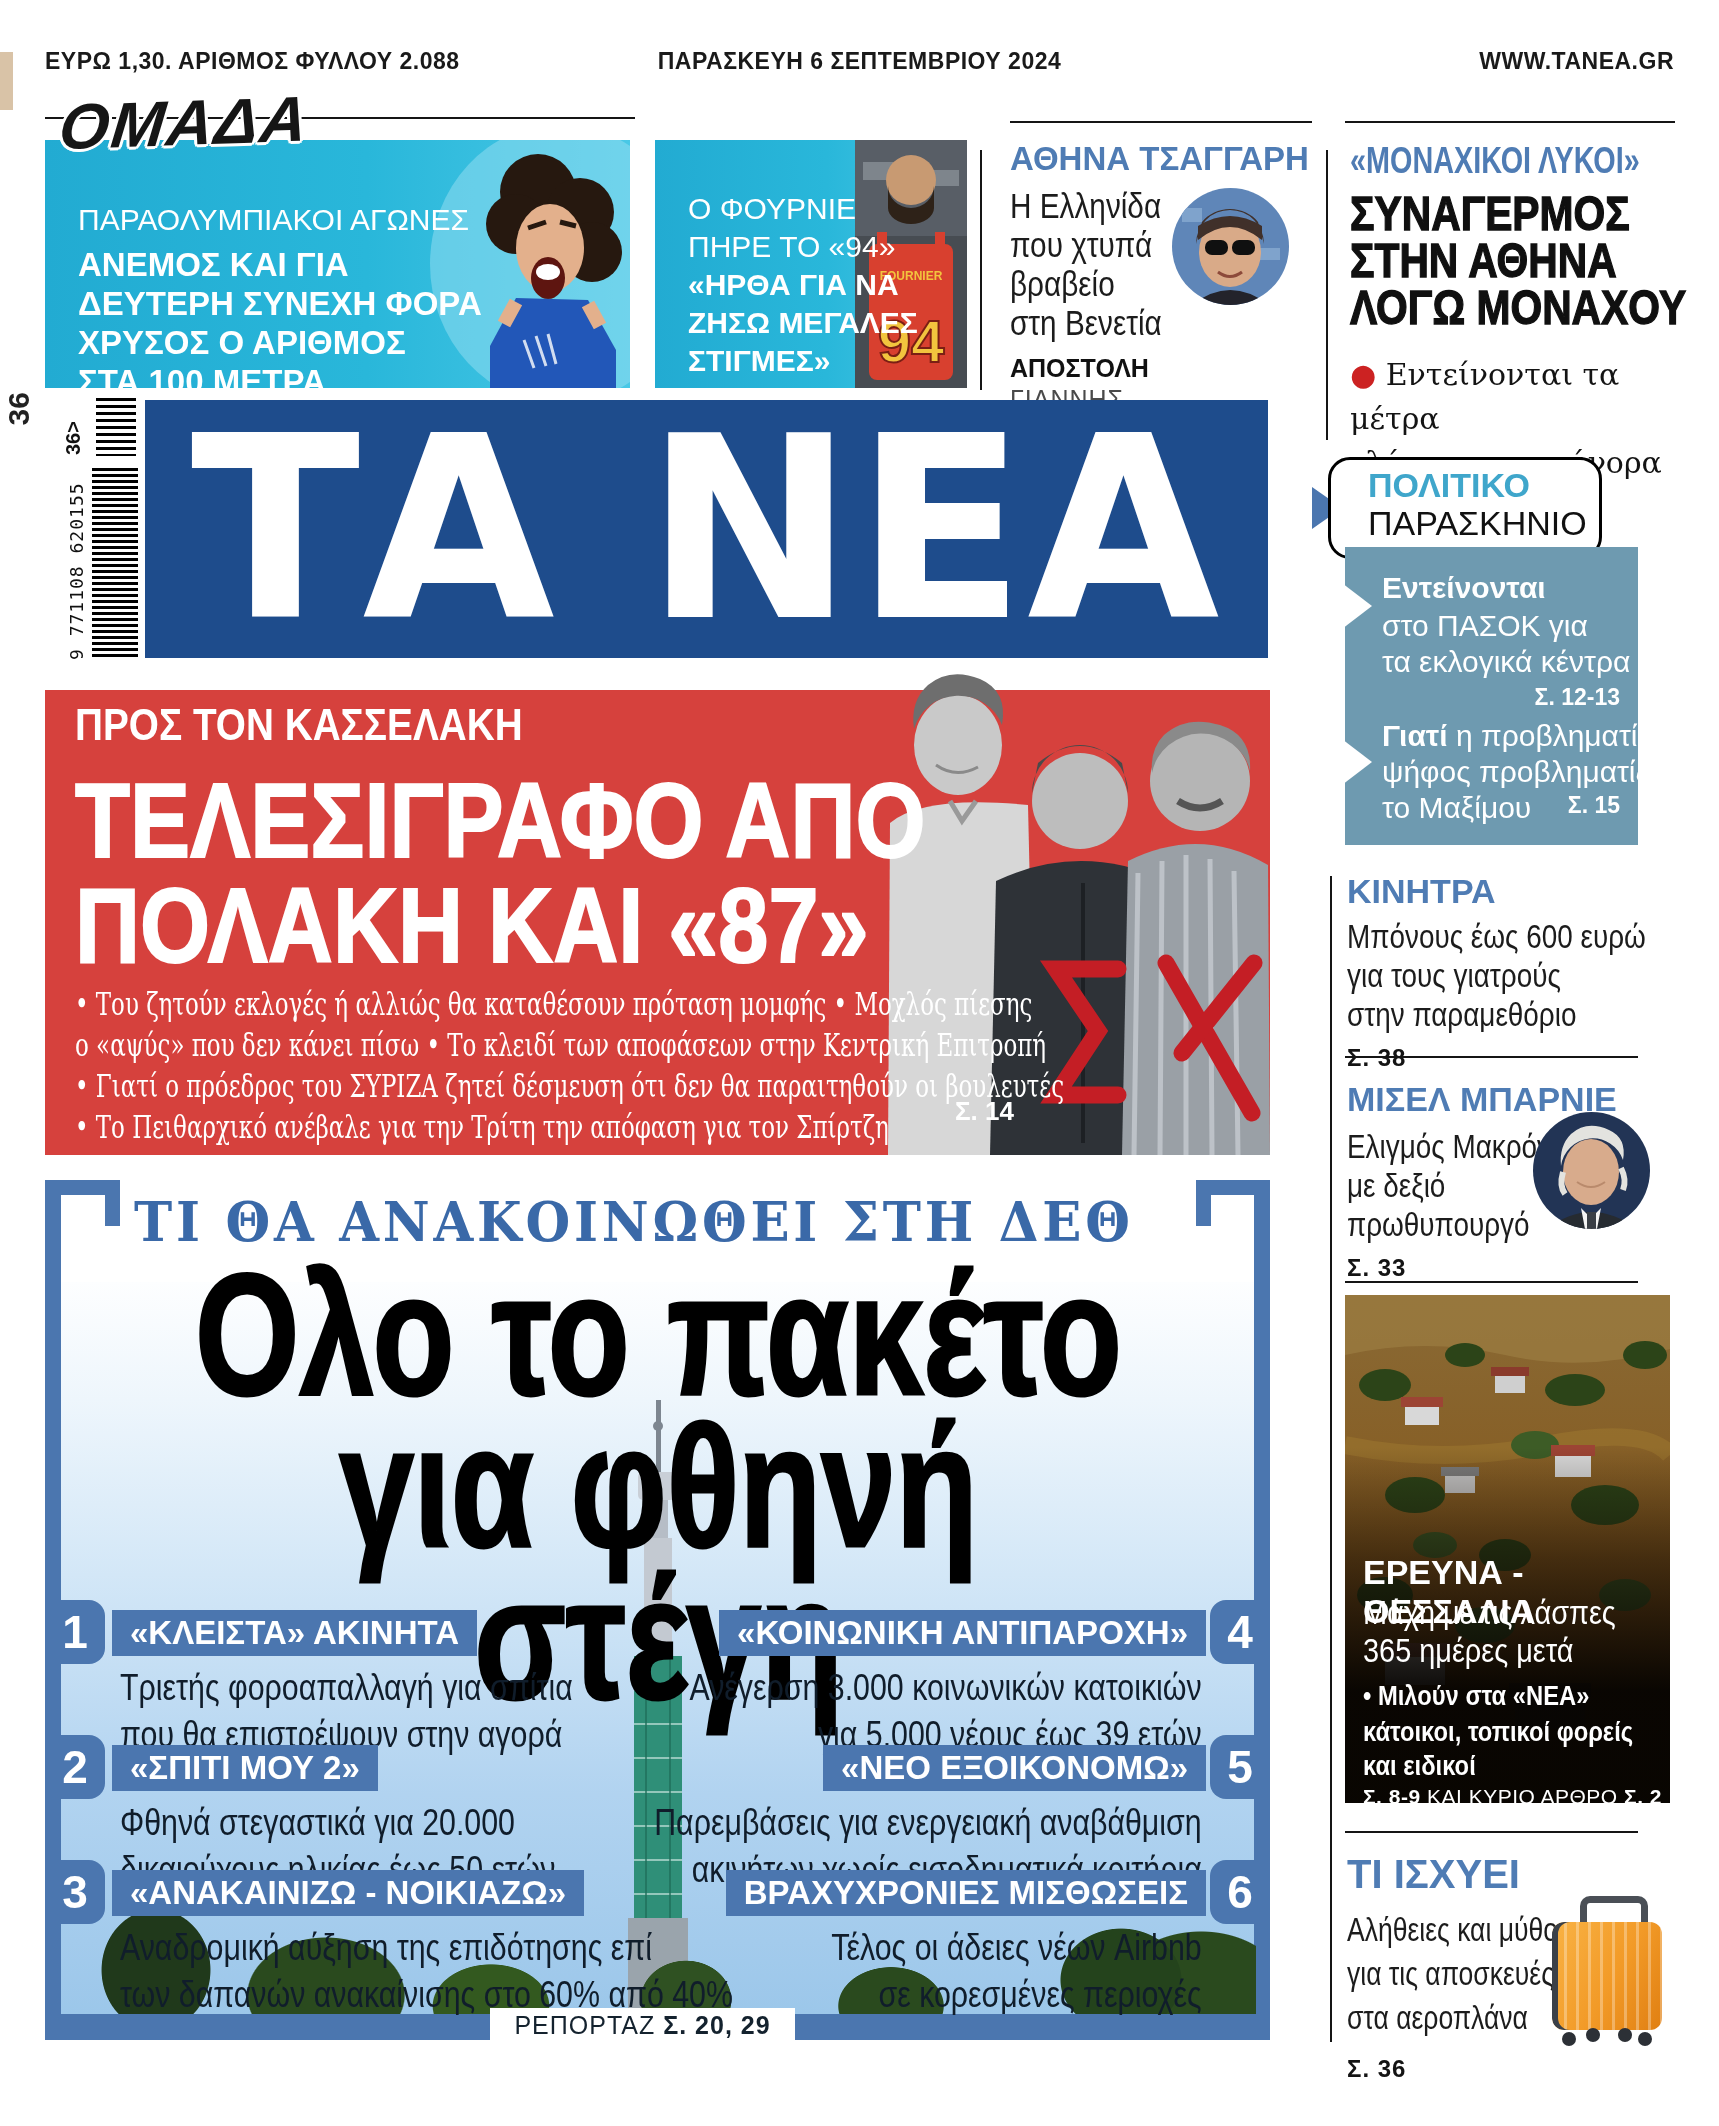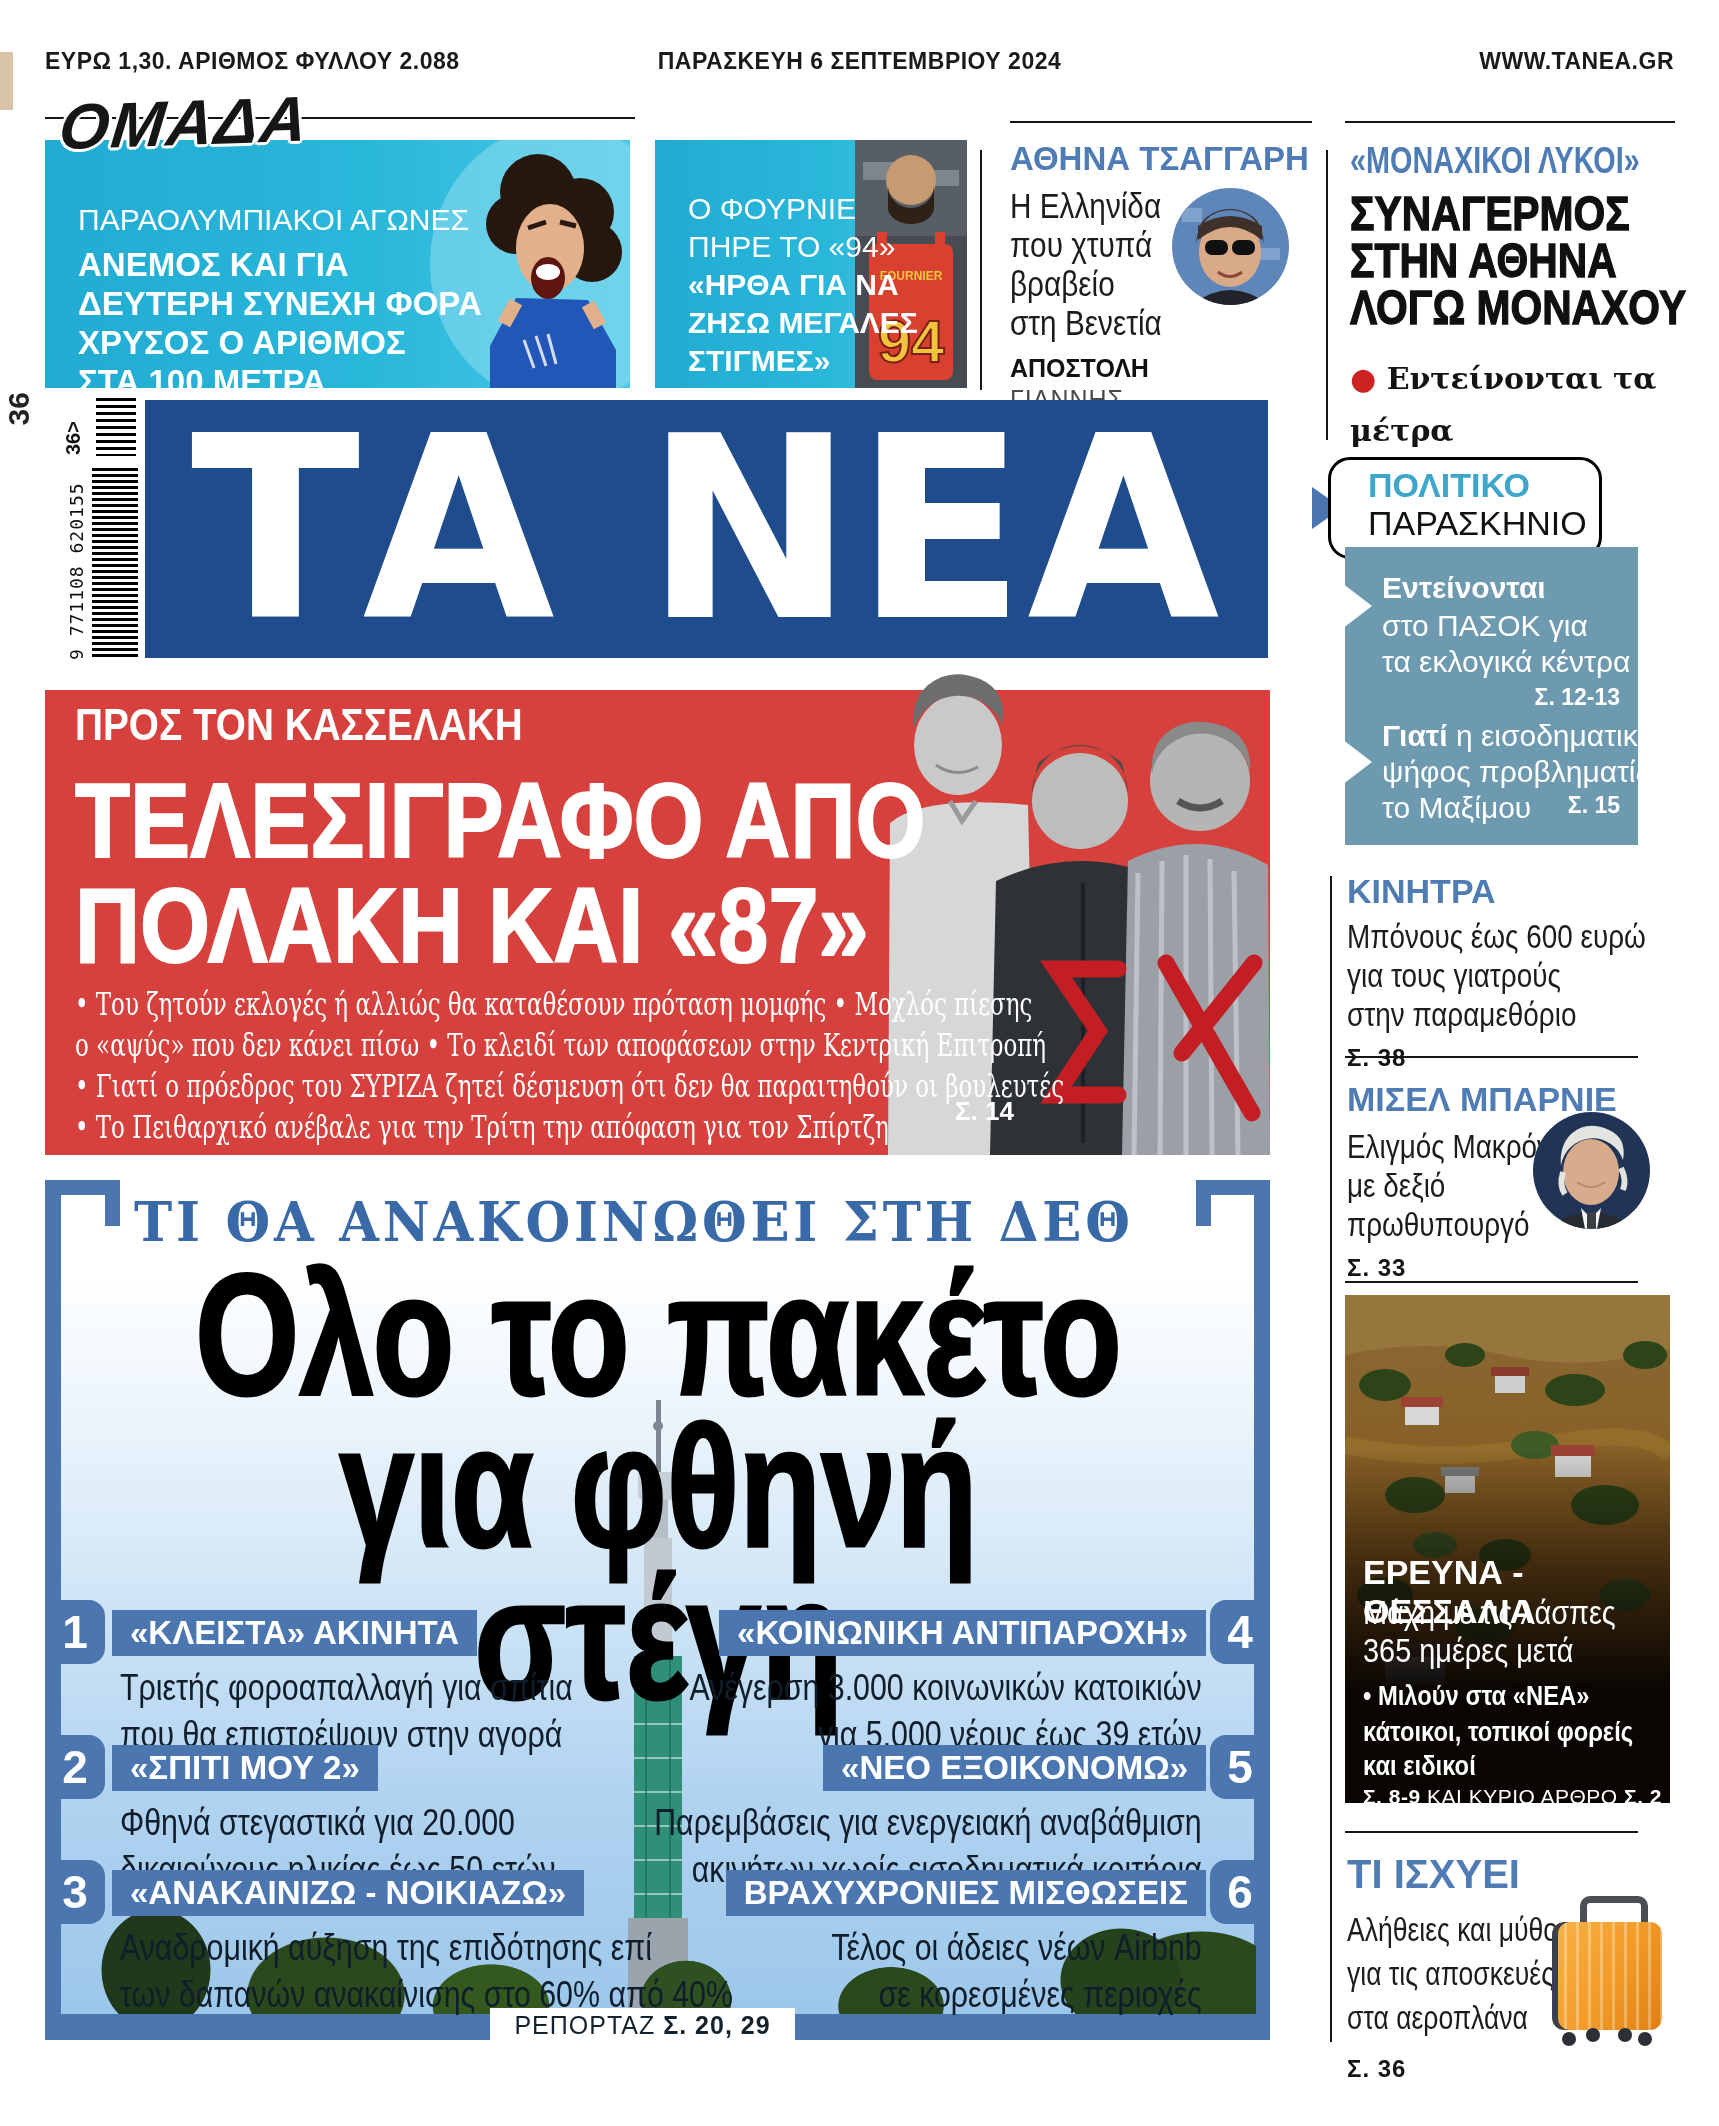--- a/index.html
+++ b/index.html
@@ -29,21 +29,21 @@
   .tAkick{font-size:30px;font-weight:400;margin-bottom:8px;}
   .tAline{font-size:33px;font-weight:bold;line-height:39px;}
   .tBtext{left:672px;top:190px;color:#fff;z-index:4;line-height:38px;}
   .tBreg{font-size:30px;font-weight:400;}
   .tBbold{font-size:30px;font-weight:bold;}
   
   .blueTitle{color:#4f7cb4;font-weight:bold;}
   .tsLines{font-size:35px;line-height:39px;color:#1c1c1c;}
   .circle{border-radius:50%;overflow:hidden;}
   .monaHvy{font-size:48px;font-weight:bold;line-height:47px;color:#101010;}
-  .monaBul{font-size:30px;line-height:52px;color:#141414;font-weight:bold;}
+  .monaBul{font-size:30px;line-height:44px;color:#141414;}
   .pageref{font-weight:bold;font-size:25px;color:#141414;letter-spacing:1px;}
   
   .masthead{left:145px;top:400px;width:1123px;height:258px;background:#1e4c8c;display:flex;align-items:center;justify-content:center;}
   .masthead span{font-family:"DejaVu Sans",sans-serif;font-weight:bold;font-size:230px;color:#fff;letter-spacing:2px;
                  transform:scale(1.08,1.1);}
   
   .polbox{left:1328px;top:457px;width:268px;height:96px;border:3px solid #000;border-radius:22px;background:#fff;}
   .polarrow{left:1312px;top:487px;width:0;height:0;border-top:21px solid transparent;border-bottom:21px solid transparent;border-left:30px solid #4b76af;}
   .slate{left:1345px;top:547px;width:293px;height:298px;background:#6e9ab0;color:#fff;}
   .chev{width:0;height:0;border-top:26px solid transparent;border-bottom:26px solid transparent;border-left:34px solid #fff;z-index:3;}
@@ -216,21 +216,21 @@
   <div class="abs blueTitle" style="left:1368px;top:466px;font-size:34px;color:#3fa6cb;">ΠΟΛΙΤΙΚΟ</div>
   <div class="abs" style="left:1368px;top:504px;font-size:34px;font-weight:400;color:#111;">ΠΑΡΑΣΚΗΝΙΟ</div>
   <div class="abs slate"></div>
   <div class="abs chev" style="left:1338px;top:580px;"></div>
   <div class="abs chev" style="left:1338px;top:736px;"></div>
   <div class="abs slItem" style="left:1382px;top:570px;color:#fff;font-weight:bold;">Εντείνονται</div>
   <div class="abs slItem" style="left:1382px;top:608px;color:#fff;">στο ΠΑΣΟΚ για</div>
   <div class="abs slItem" style="left:1382px;top:644px;color:#fff;">τα εκλογικά κέντρα</div>
   <div class="abs slPage" style="left:1375px;top:684px;color:#fff;">Σ. 12-13</div>
   <div class="abs slItem" style="left:1382px;top:718px;color:#fff;">
-    <span style="font-weight:bold;">Γιατί</span><span> η εισοδηματικά</span>
+    <span style="font-weight:bold;">Γιατί</span><span> η προβληματίζει</span>
   </div>
   <div class="abs slItem" style="left:1382px;top:754px;color:#fff;">ψήφος προβληματίζει</div>
   <div class="abs slItem" style="left:1382px;top:790px;color:#fff;">το Μαξίμου</div>
   <div class="abs slPage" style="left:1375px;top:792px;color:#fff;">Σ. 15</div>
 
   <div class="abs rule" style="left:1330px;top:876px;width:2px;height:1166px;"></div>
 
   <div class="abs" style="left:1347px;top:872px;width:330px;">
     <div class="blueTitle" style="font-size:34px;">ΚΙΝΗΤΡΑ</div>
     <div class="sbLines" style="margin-top:6px;">

